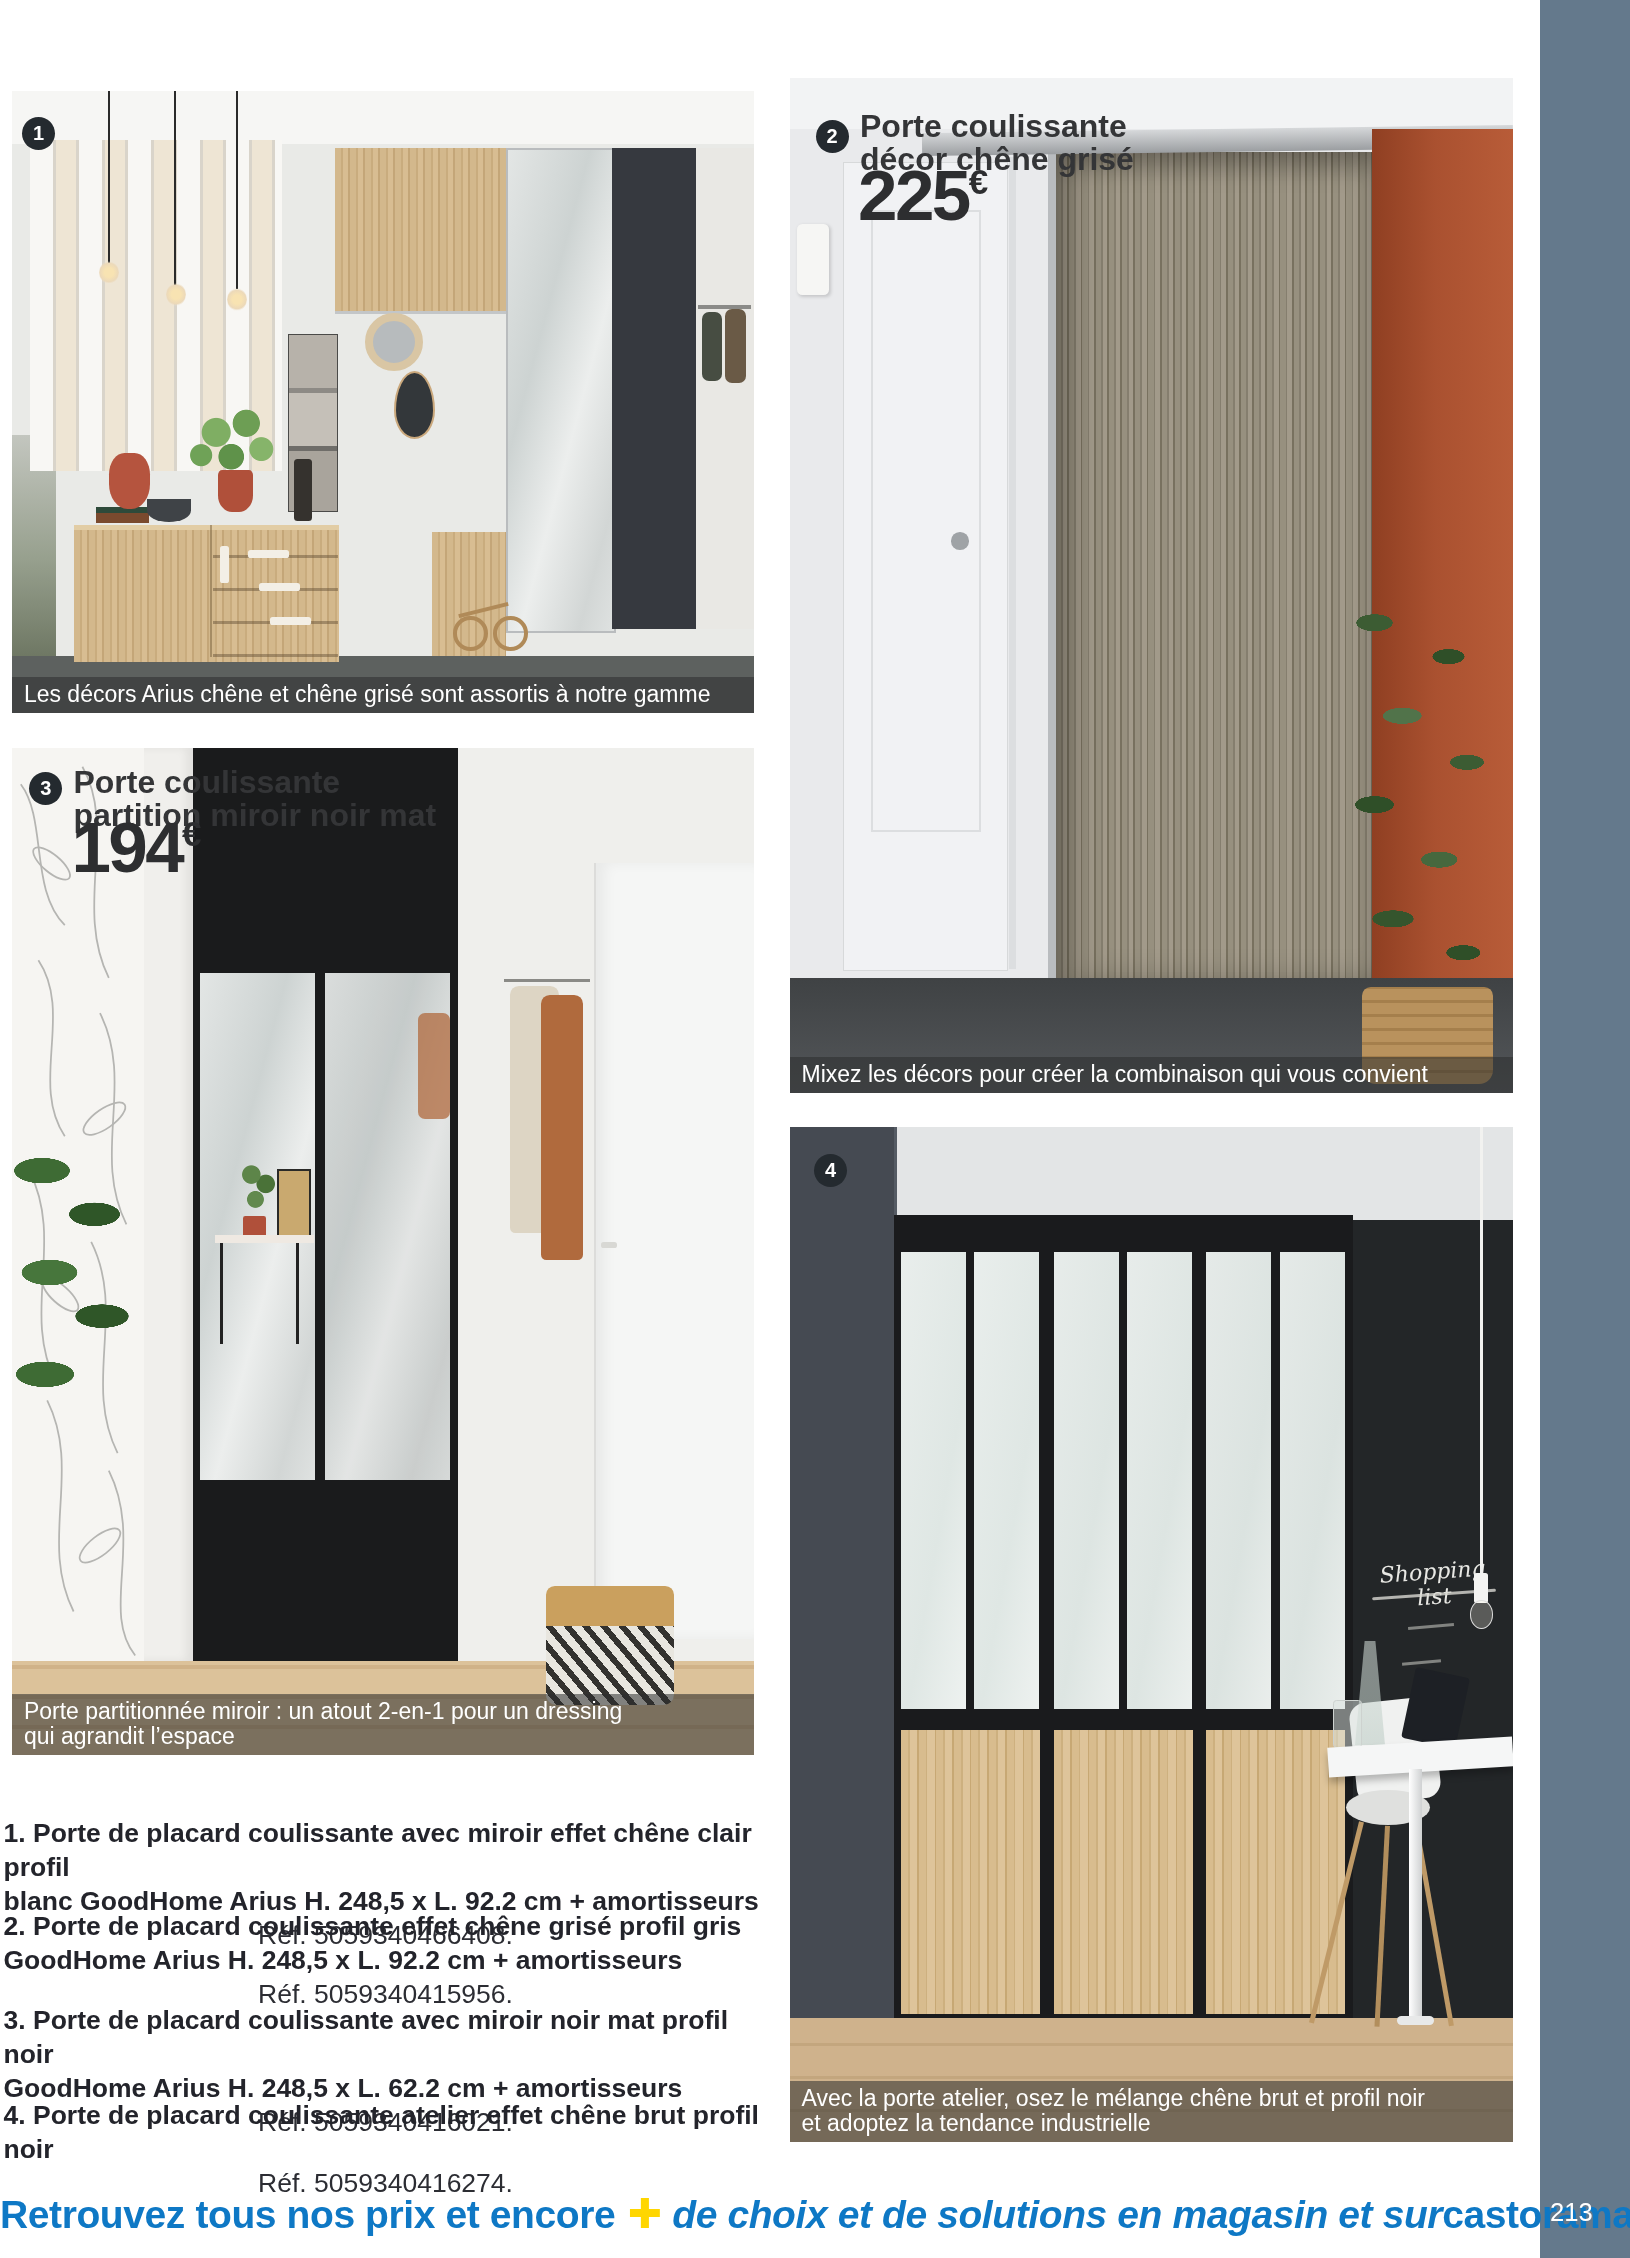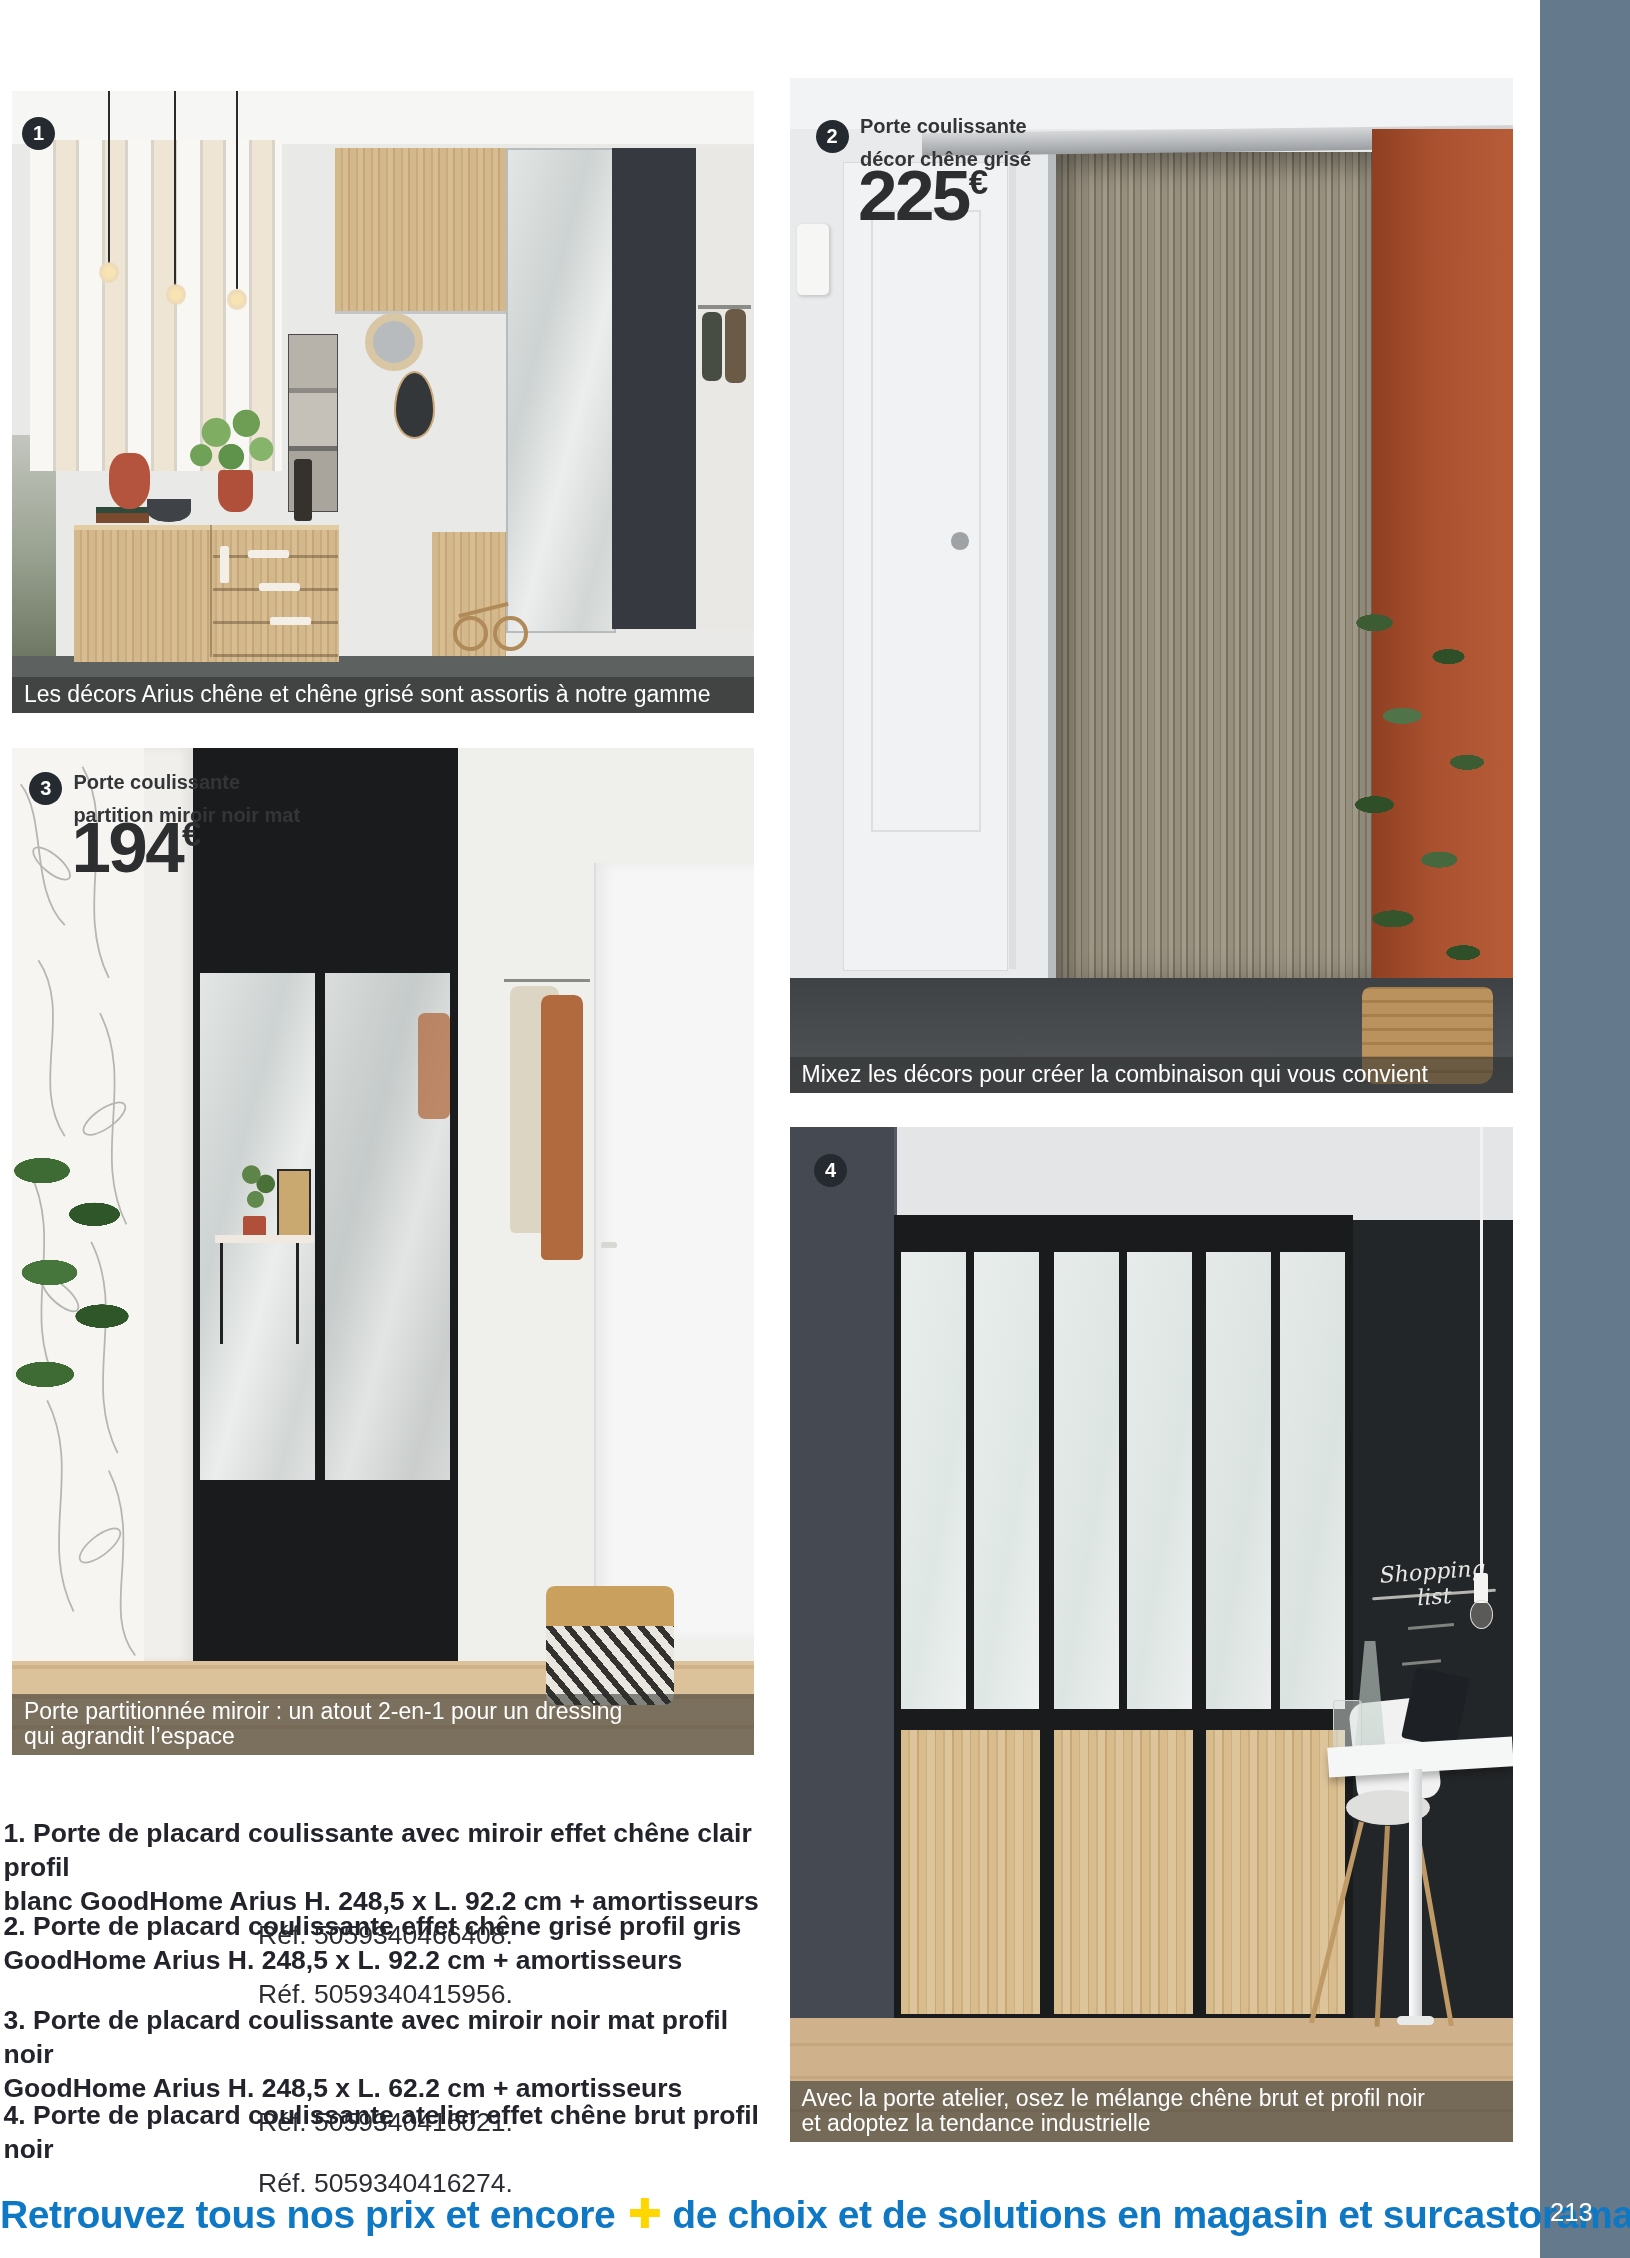--- a/index.html
+++ b/index.html
@@ -4,42 +4,42 @@
 <style>
   html,body{margin:0;padding:0;}
   body{
     width:1630px;height:2258px;position:relative;background:#ffffff;
     font-family:"Liberation Sans","DejaVu Sans",sans-serif;overflow:hidden;
   }
   .ab{position:absolute;}
   figure{position:absolute;margin:0;overflow:hidden;background:#e9eae7;}
   .badge{position:absolute;width:33px;height:33px;border-radius:50%;background:#242a2f;color:#fff;
     font-weight:700;font-size:20px;display:flex;align-items:center;justify-content:center;z-index:30;}
-  .plabel{position:absolute;z-index:30;font-weight:700;color:#343537;font-size:20px;line-height:33px;}
+  .plabel{position:absolute;z-index:30;font-weight:700;color:#343537;font-size:32px;line-height:33px;}
   .plabel span{display:block;}
   .price{position:absolute;z-index:30;font-weight:700;color:#2d2e30;font-size:71px;line-height:1;letter-spacing:-2.6px;}
   .price .cur{display:inline-block;font-size:35px;letter-spacing:0;transform:translateY(-26.5px);}
   .cap{position:absolute;left:0;right:0;bottom:0;z-index:25;background:rgba(43,45,46,0.55);color:#ffffff;
     font-size:23px;line-height:25px;padding:4.4px 11.5px 6.2px;}
   .cap span{display:block;}
   .mirror{background:linear-gradient(105deg,#e3e6e5 0%,#cdd3d2 35%,#eceeed 60%,#d2d6d5 85%,#dfe2e1 100%);}
   .wood{background:repeating-linear-gradient(90deg,#d3b88c 0 6.2px,#c9ac7e 6.2px 8px,#d8bd92 8px 13.2px,#c4a678 13.2px 15px);}
   .woodg{background:repeating-linear-gradient(90deg,#97907f 0 5.3px,#857e6e 5.3px 7px,#a29a8a 7px 11.5px,#78715f 11.5px 13.2px);}
   .woodb{background:repeating-linear-gradient(90deg,#d8bc8e 0 7px,#cdb07f 7px 8.8px,#dec49a 8.8px 16px,#c7a874 16px 17.6px);}
   .bulb{position:absolute;width:19.4px;height:23px;border-radius:50%;
     background:radial-gradient(circle,#f8e3b2 30%,#ecd9b9 60%,rgba(240,230,210,0.15) 72%);}
   .cord{position:absolute;width:1.8px;background:#2a2a2a;}
   .prod{position:absolute;left:3.5px;width:764px;color:#23242b;font-size:26.5px;line-height:34px;}
   .prod .b{font-weight:700;display:block;}
   .prod .ref{font-weight:400;display:block;color:#2c2d33;text-align:center;}
   .footer-line{position:absolute;left:0;top:2190px;width:1540px;text-align:center;
     font-weight:700;font-size:39px;letter-spacing:-0.4px;color:#0e78c5;white-space:nowrap;}
   .f-plus{color:#ffd600;margin:0 10.6px;font-size:41px;}
   .f-lead{margin-right:1.8px;}
-  .f-mid{margin-right:0;}
+  .f-mid{margin-right:0;font-style:italic;}
   .strip{position:absolute;left:1540px;top:0;width:90px;height:2258px;background:#64798c;}
   .pagenum{position:absolute;left:1550px;top:2198px;color:#ffffff;font-size:25.6px;z-index:5;}
 </style>
 </head>
 <body>
 
 <div class="strip"></div>
 <div class="pagenum">213</div>
 
 <figure style="left:12.4px;top:91px;width:742px;height:622px;">

